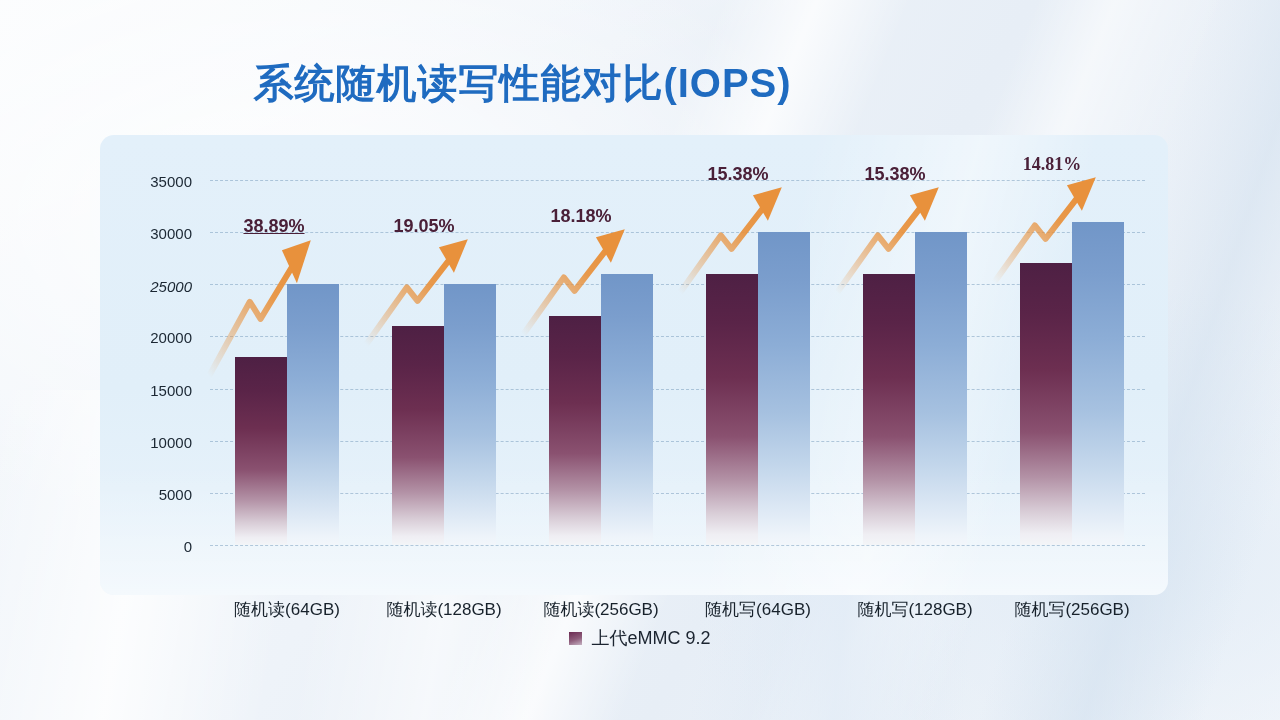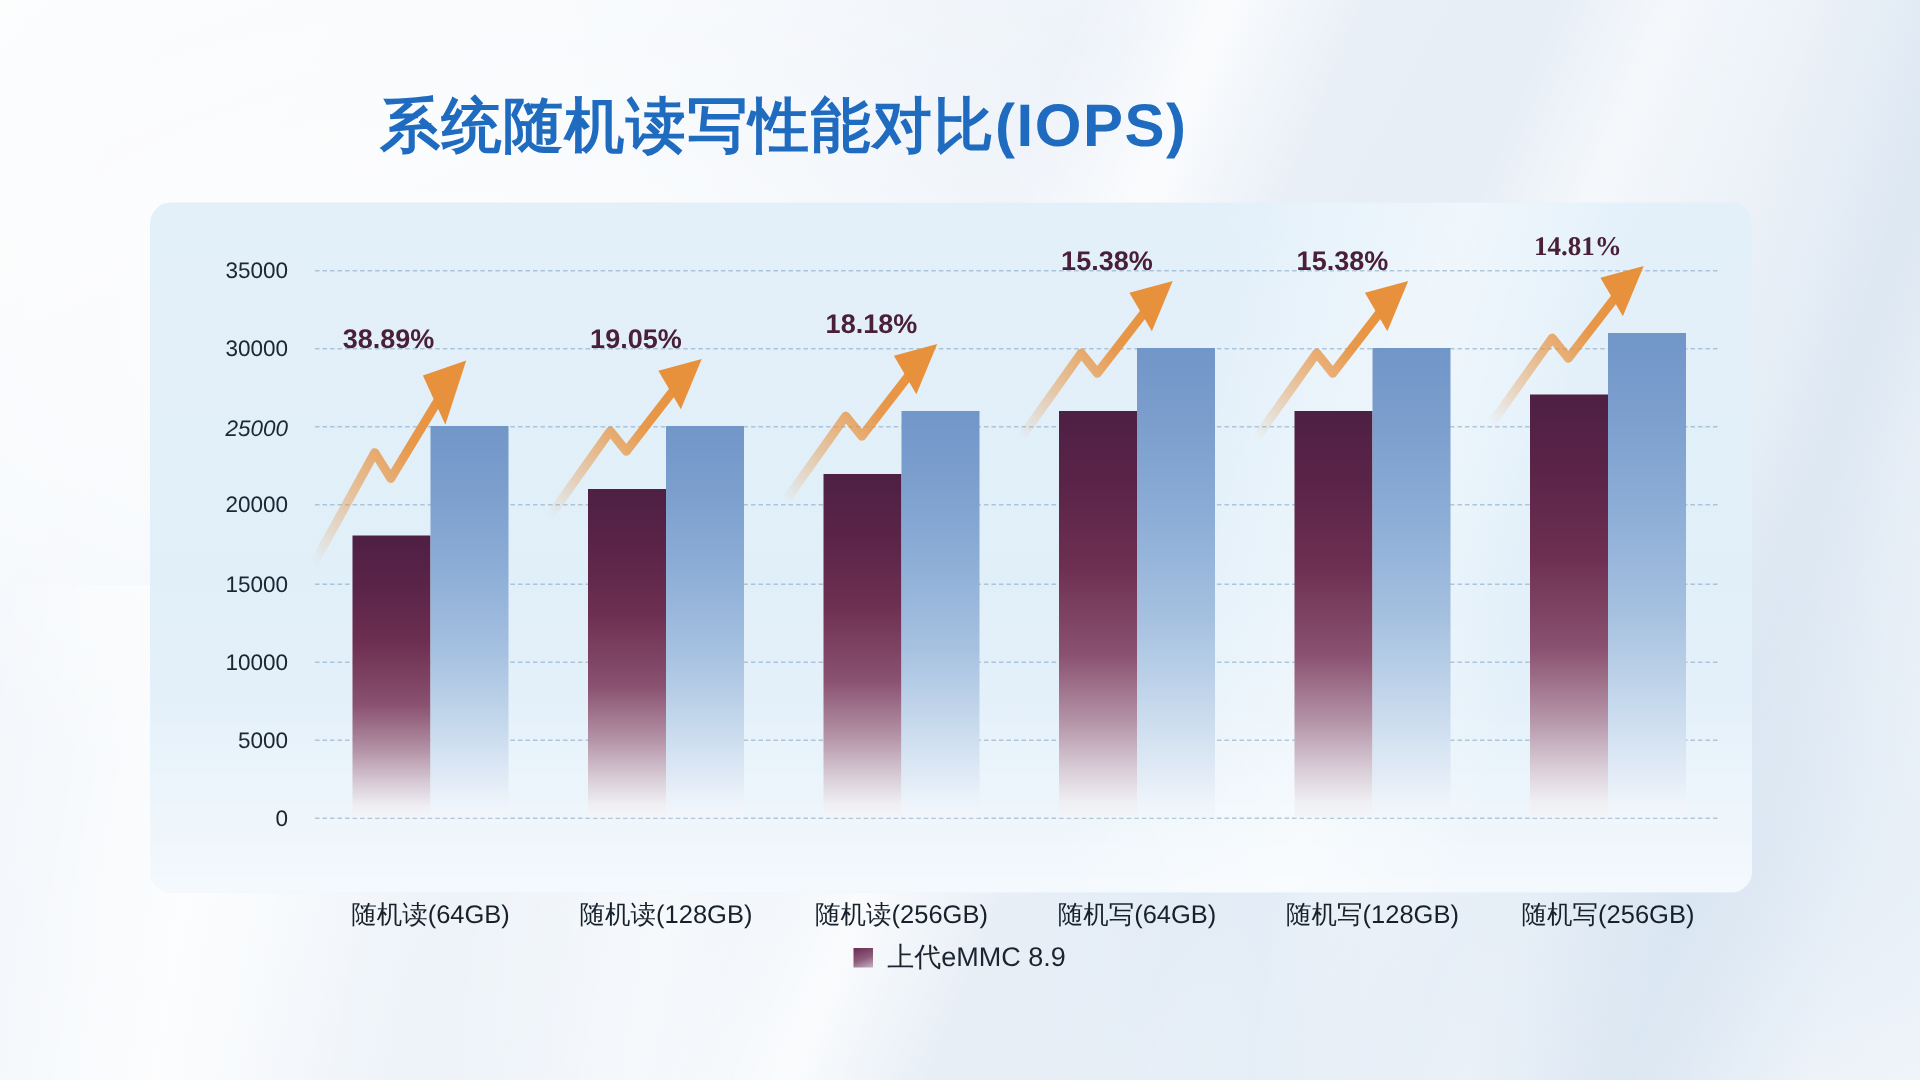--- a/index.html
+++ b/index.html
@@ -162,21 +162,21 @@
             <linearGradient id="ag0" x1="0" y1="1" x2="1" y2="0">
               <stop offset="0%" stop-color="#E8913C" stop-opacity="0"></stop>
               <stop offset="30%" stop-color="#E8913C" stop-opacity="0.42"></stop>
               <stop offset="70%" stop-color="#E8913C" stop-opacity="0.92"></stop>
               <stop offset="100%" stop-color="#E8913C" stop-opacity="1"></stop>
             </linearGradient>
           </defs>
           <path d="M2 140.00000000000003 L42.816 65.78000000000002 L53.519999999999996 82.94000000000001 L89.91359999999999 22.880000000000006" fill="none" stroke="url(#ag0)" stroke-width="6" stroke-linecap="round" stroke-linejoin="round"></path>
           <path d="M103.82879999999999 4.290000000000001 L74.92799999999998 14.300000000000004 L89.91359999999999 47.19000000000001 Z" fill="#E8913C"></path>
         </svg></div>
-      <div class="pct" style="left: 49px; top: 36.2857px; color: rgb(74, 32, 56);">38.89%</div>
+      <div class="pct" style="left: 64px; top: 36.2857px; color: rgb(74, 32, 56); text-decoration: underline;">38.89%</div>
       <div class="bar prev" title="上代eMMC 5.1 随机读(128GB): 21000" style="left: 182px; width: 52px; height: 219px;"></div>
       <div class="bar next" title="新一代eMMC 5.1 随机读(128GB): 25000" style="left: 234px; width: 52px; height: 260.714px;"></div>
       <div class="arrow" style="left: 154px; top: 56.2857px; width: 107.04px; height: 111.714px;"><svg width="107.04000000000002" height="111.71428571428572" viewBox="0 0 107.04000000000002 111.71428571428572" preserveAspectRatio="none">
           <defs>
             <linearGradient id="ag1" x1="0" y1="1" x2="1" y2="0">
               <stop offset="0%" stop-color="#E8913C" stop-opacity="0"></stop>
               <stop offset="30%" stop-color="#E8913C" stop-opacity="0.42"></stop>
               <stop offset="70%" stop-color="#E8913C" stop-opacity="0.92"></stop>
               <stop offset="100%" stop-color="#E8913C" stop-opacity="1"></stop>
             </linearGradient>
@@ -253,15 +253,15 @@
     <div class="xlabel" style="left: 344px;">随机读(128GB)</div>
     <div class="xlabel" style="left: 501px;">随机读(256GB)</div>
     <div class="xlabel" style="left: 658px;">随机写(64GB)</div>
     <div class="xlabel" style="left: 815px;">随机写(128GB)</div>
     <div class="xlabel" style="left: 972px;">随机写(256GB)</div>
   </div>
 
 <div class="legend" id="legend">
     <div class="legend-item">
       <span class="legend-swatch prev"></span>
-      <span class="legend-label">上代eMMC 8.9</span>
+      <span class="legend-label">上代eMMC 9.2</span>
     </div>
   </div>
 
 </body></html>

